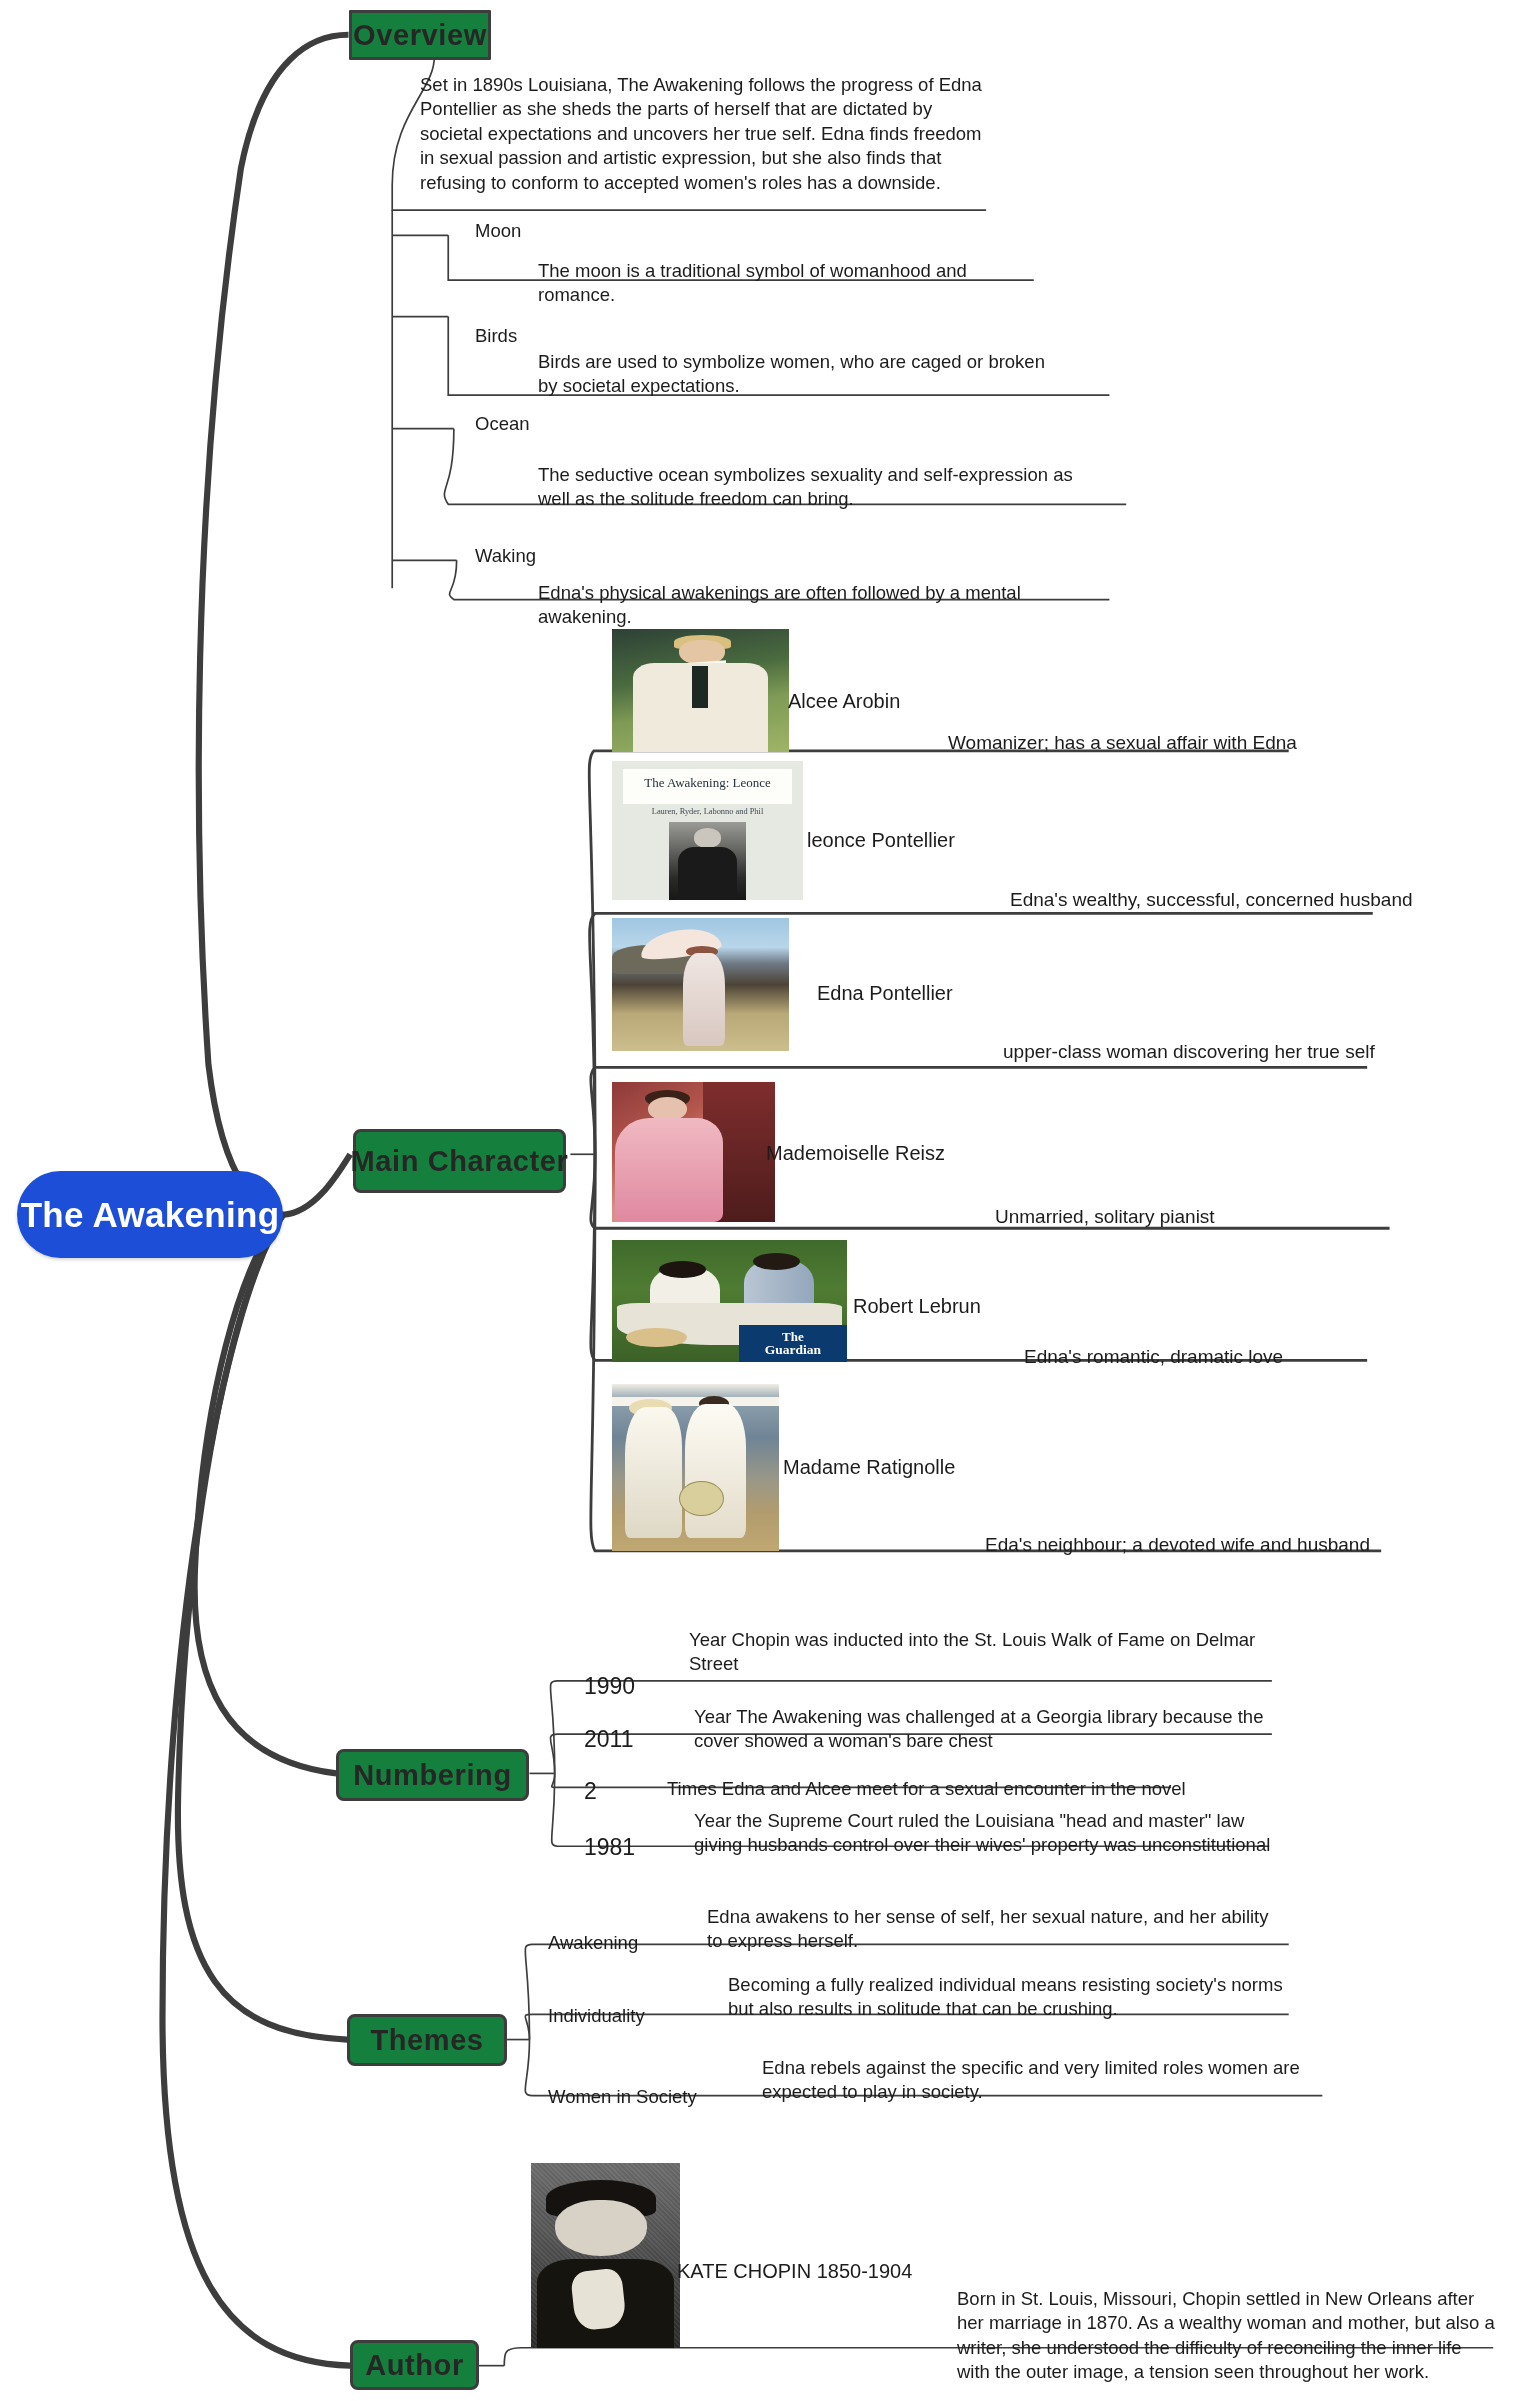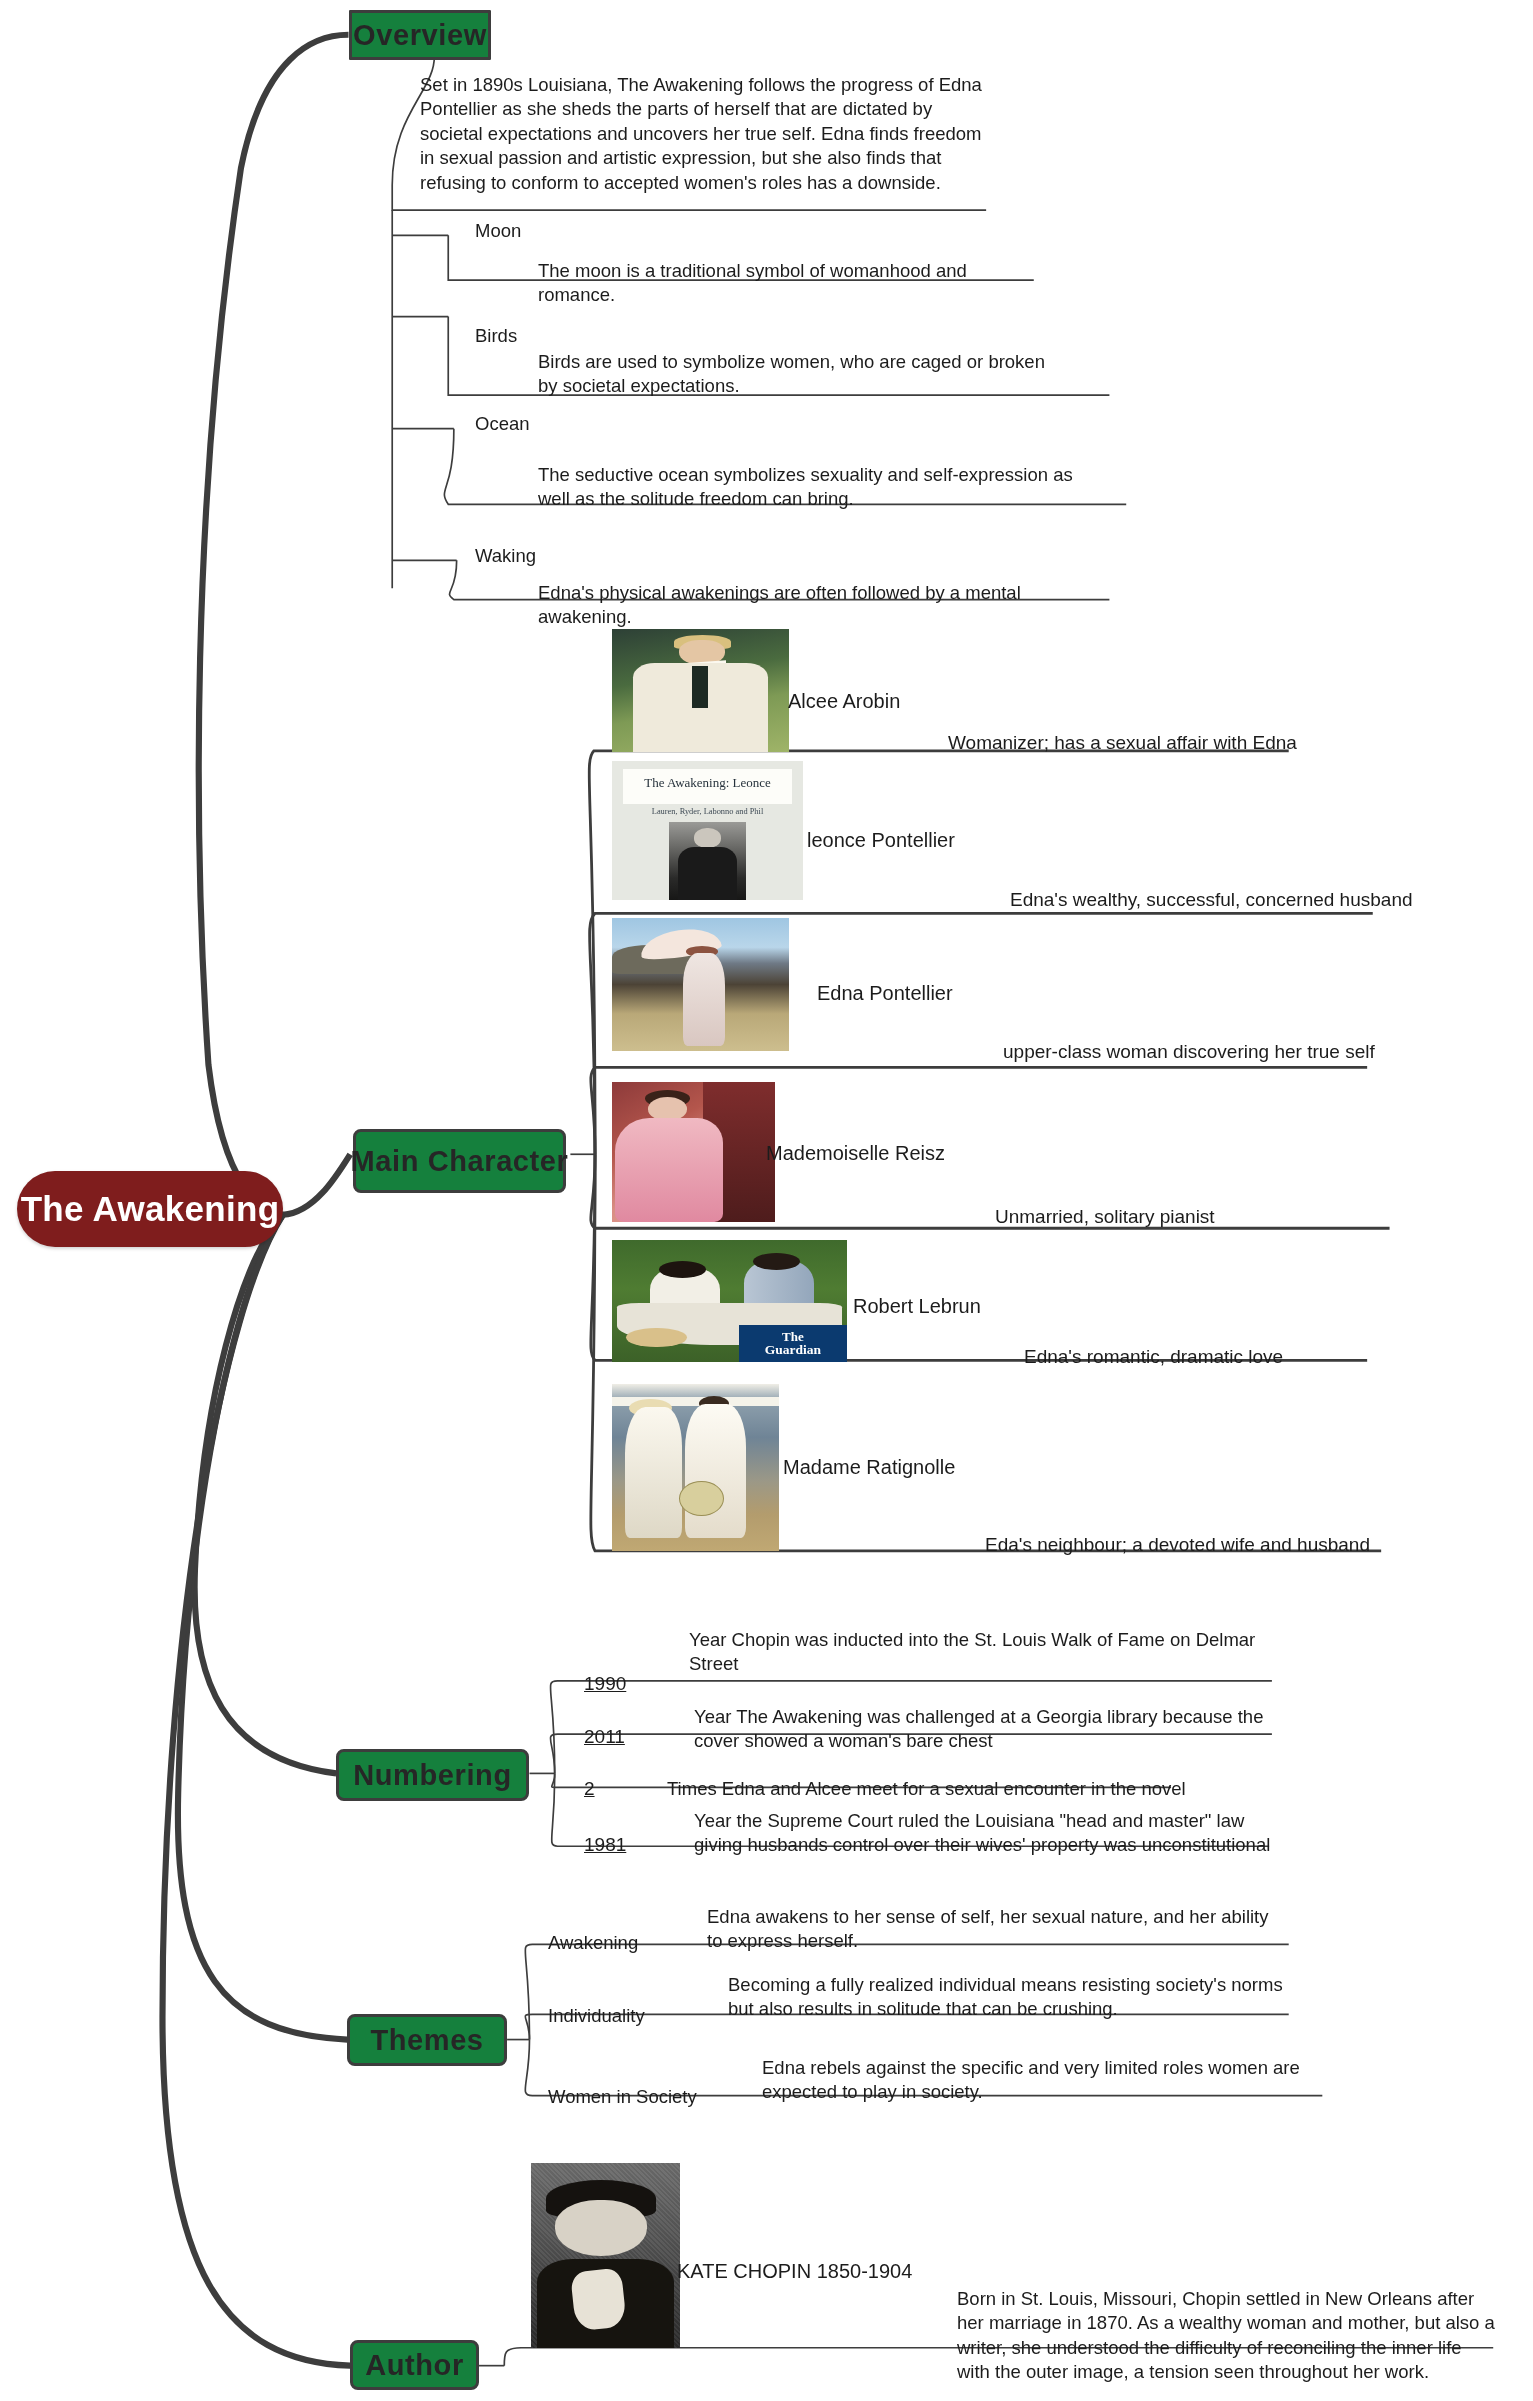--- a/index.html
+++ b/index.html
@@ -15,22 +15,22 @@
     height:2401px;
     background:#fff;
     overflow:hidden;
   }
   #wires{position:absolute;left:0;top:0;width:1533px;height:2401px;pointer-events:none;}
 
   
   .root-node{
     position:absolute;
     left:17px; top:1171px;
-    width:266px; height:76px;
-    background:#7f1d1d;
+    width:266px; height:87px;
+    background:#1d4ed8;
     border-radius:44px;
     display:flex;align-items:center;justify-content:center;
     box-shadow:0 1.7px 3.4px rgba(0,0,0,.18);
     z-index:6;
   }
   .root-node span{
     color:#ffffff;
     font-size:35px;
     font-weight:bold;
     letter-spacing:0.3px;
@@ -65,25 +65,24 @@
   }
   .label{
     position:absolute;
     font-size:18.5px;
     color:#1c1c1c;
     z-index:4;
     white-space:nowrap;
   }
   .numlabel{
     position:absolute;
-    font-size:19px;
+    font-size:23px;
     color:#1c1c1c;
     z-index:4;
     white-space:nowrap;
-    text-decoration:underline;
   }
   .charname{
     position:absolute;
     font-size:20px;
     color:#1c1c1c;
     z-index:5;
     white-space:nowrap;
   }
   .chardesc{
     position:absolute;

